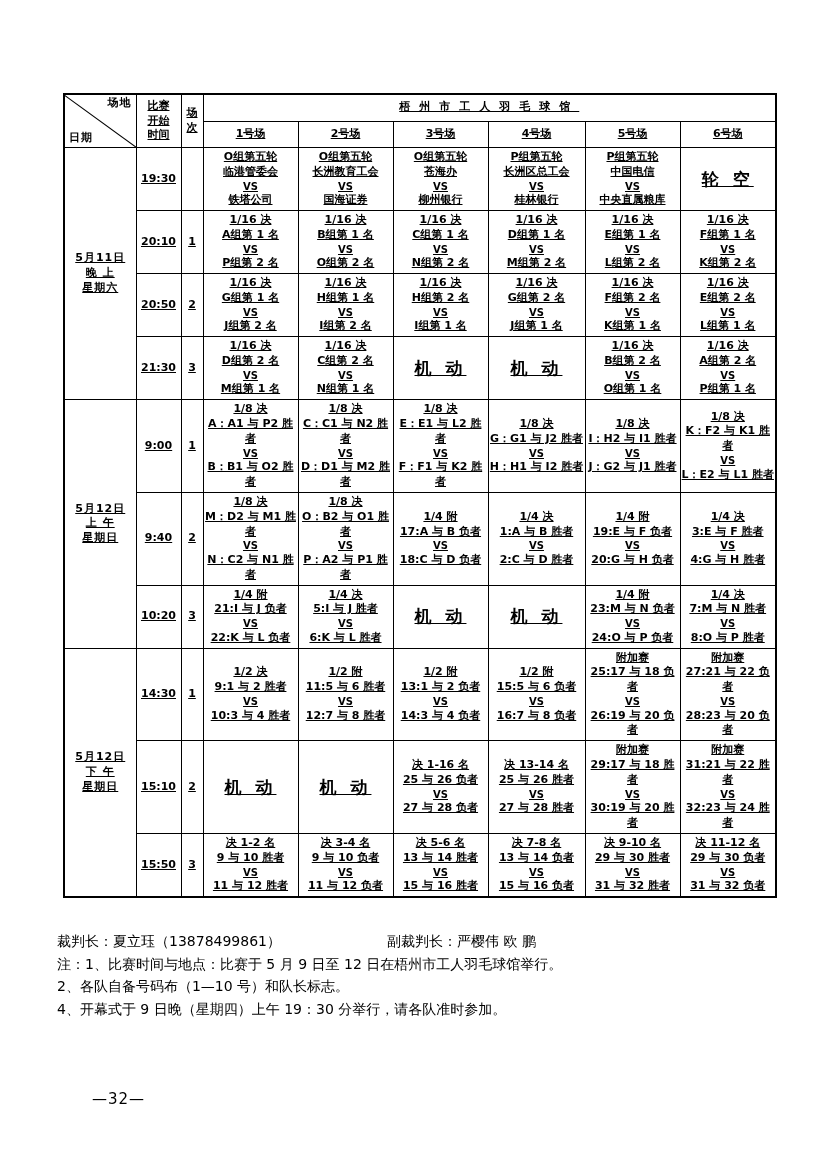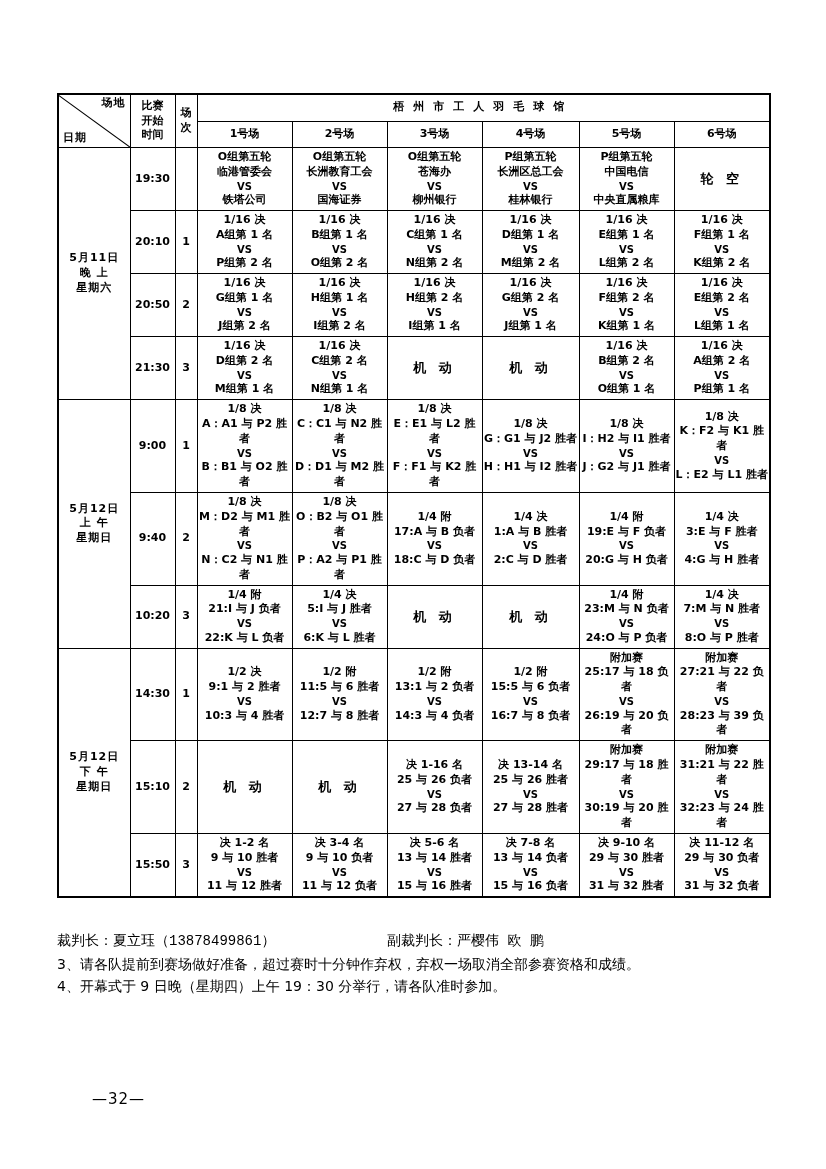--- a/index.html
+++ b/index.html
@@ -4,21 +4,21 @@
 <style>
   html,body{margin:0;padding:0;}
   body{
     width:826px;height:1169px;
     background:#fff;
     font-family:"DejaVu Sans","Liberation Sans",sans-serif;
     color:#000;
     -webkit-font-smoothing:antialiased;
   }
   .page{position:relative;width:826px;height:1169px;box-sizing:border-box;padding:0;}
-  .sheet{position:absolute;left:57px;top:93px;width:712px;}
+  .sheet{position:absolute;left:63px;top:93px;width:712px;text-decoration:underline;}
   table.schedule{border-collapse:collapse;table-layout:fixed;width:712px;}
   table.schedule td{
     border:1px solid #000;
     text-align:center;
     vertical-align:middle;
     font-size:11px;
     line-height:1.35;
     padding:2px 1px;
     font-weight:bold;
   }
@@ -49,27 +49,27 @@
   .hall-title{
     font-size:19px;font-weight:bold;letter-spacing:9px;
     padding:6px 0 4px 0;
   }
   .court{font-size:13px;font-weight:bold;}
   .daycell{font-size:12px;line-height:2.1;letter-spacing:1px;}
   .timecell{font-size:12px;}
   .nocell{font-size:11px;}
   .cell p{margin:0;}
   .cell .vs{font-size:10px;letter-spacing:0;}
-  .bigtext{font-size:13px;letter-spacing:4px;}
+  .bigtext{font-size:17px;letter-spacing:4px;}
   .notes{
     position:absolute;left:57px;top:930px;width:730px;
     font-size:14px;line-height:1.62;
     font-family:"DejaVu Sans","Liberation Sans",sans-serif;
   }
-  .notes .refline{display:flex;font-family:Liberation Mono, monospace;}
+  .notes .refline{display:flex;}
   .notes .refline .a{width:330px;}
   .pageno{
     position:absolute;left:92px;top:1090px;
     font-size:15px;letter-spacing:1px;
   }
 </style>
 </head>
 <body>
 
 <div class="page">
@@ -413,21 +413,21 @@
             <td class="cell">
               <p class="">附加赛</p>
               <p class="">25:17 与 18 负者</p>
               <p class="vs">VS</p>
               <p class="">26:19 与 20 负者</p>
             </td>
             <td class="cell">
               <p class="">附加赛</p>
               <p class="">27:21 与 22 负者</p>
               <p class="vs">VS</p>
-              <p class="">28:23 与 39 负者</p>
+              <p class="">28:23 与 20 负者</p>
             </td>
           </tr>
           <tr>
             <td class="timecell">15:10</td>
             <td class="nocell">2</td>
             <td class="cell"><span class="bigtext">机  动</span></td>
             <td class="cell"><span class="bigtext">机  动</span></td>
             <td class="cell">
               <p class="">决 1-16 名</p>
               <p class="">25 与 26 负者</p>
@@ -495,19 +495,20 @@
           </tr>
         </tbody>
     </table>
   </div>
 
   <div class="notes">
     <div class="refline">
       <div class="a">裁判长：夏立珏（13878499861）</div>
       <div>副裁判长：严樱伟    欧  鹏</div>
     </div>
-    <div>3、请各队提前到赛场做好准备，超过赛时十分钟作弃权，弃权一场取消全部参赛资格和成绩。</div>
+    <div>注：1、比赛时间与地点：比赛于 5 月 9 日至 12 日在梧州市工人羽毛球馆举行。</div>
+    <div>2、各队自备号码布（1—10 号）和队长标志。</div>
     <div>4、开幕式于 9 日晚（星期四）上午 19：30 分举行，请各队准时参加。</div>
   </div>
 
   <div class="pageno">—32—</div>
 
 </div>
 
 </body></html>

